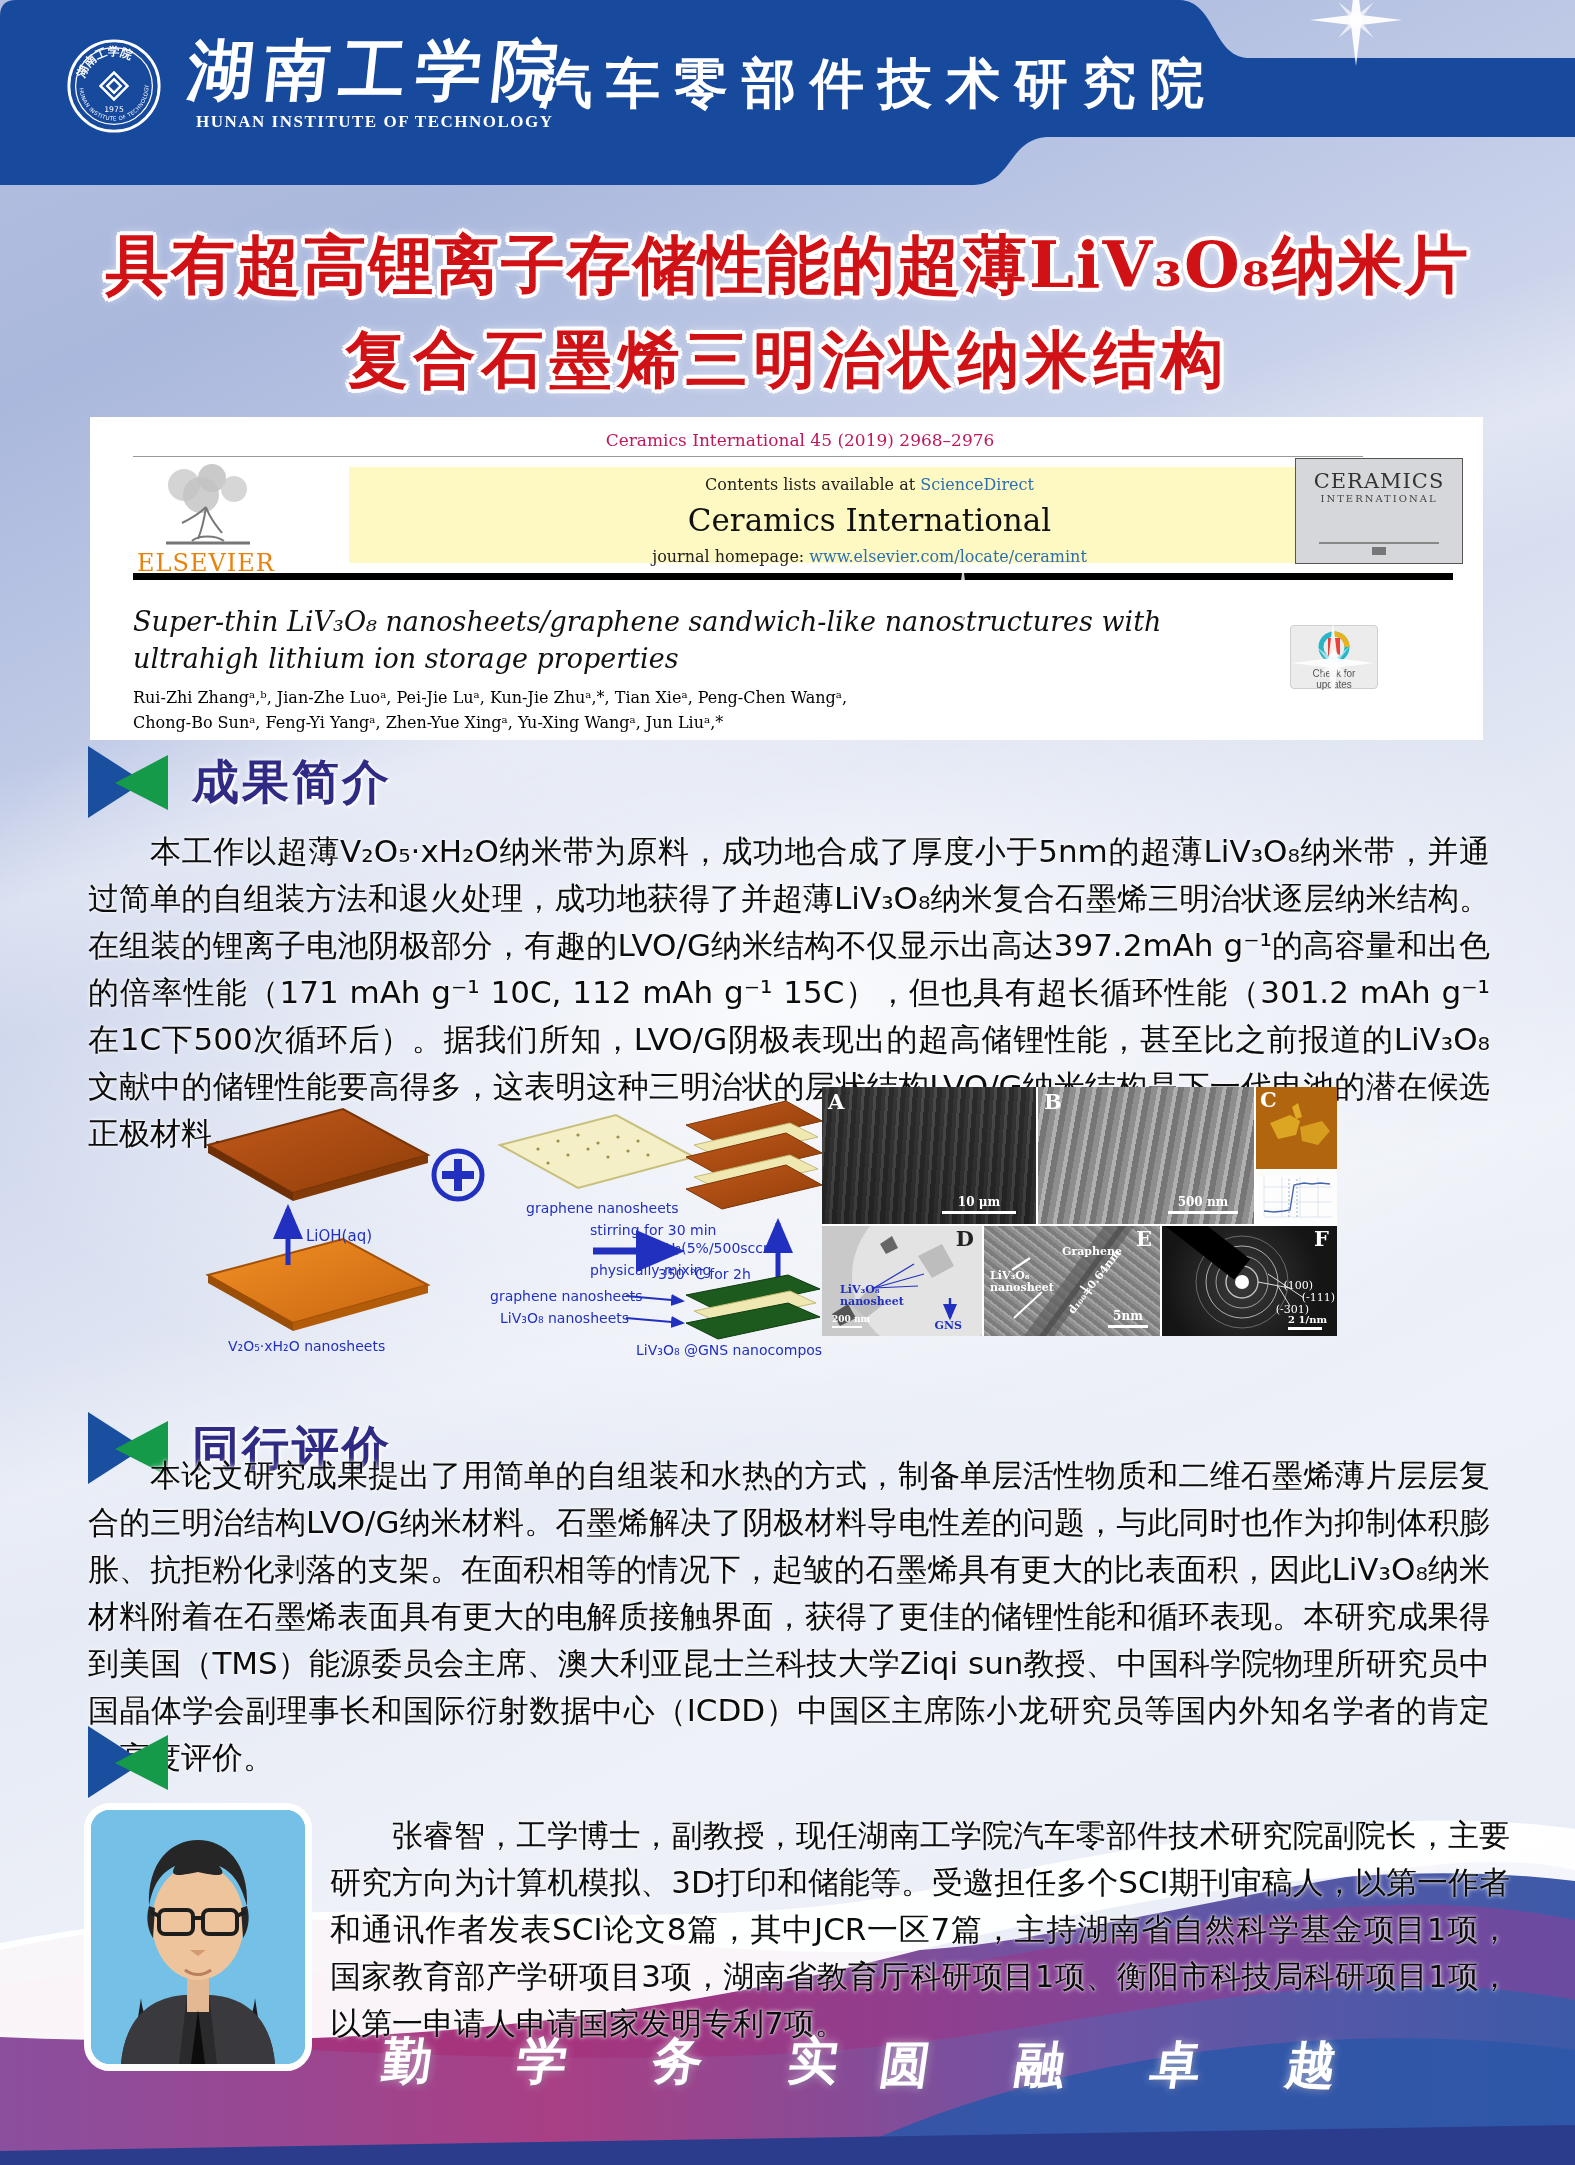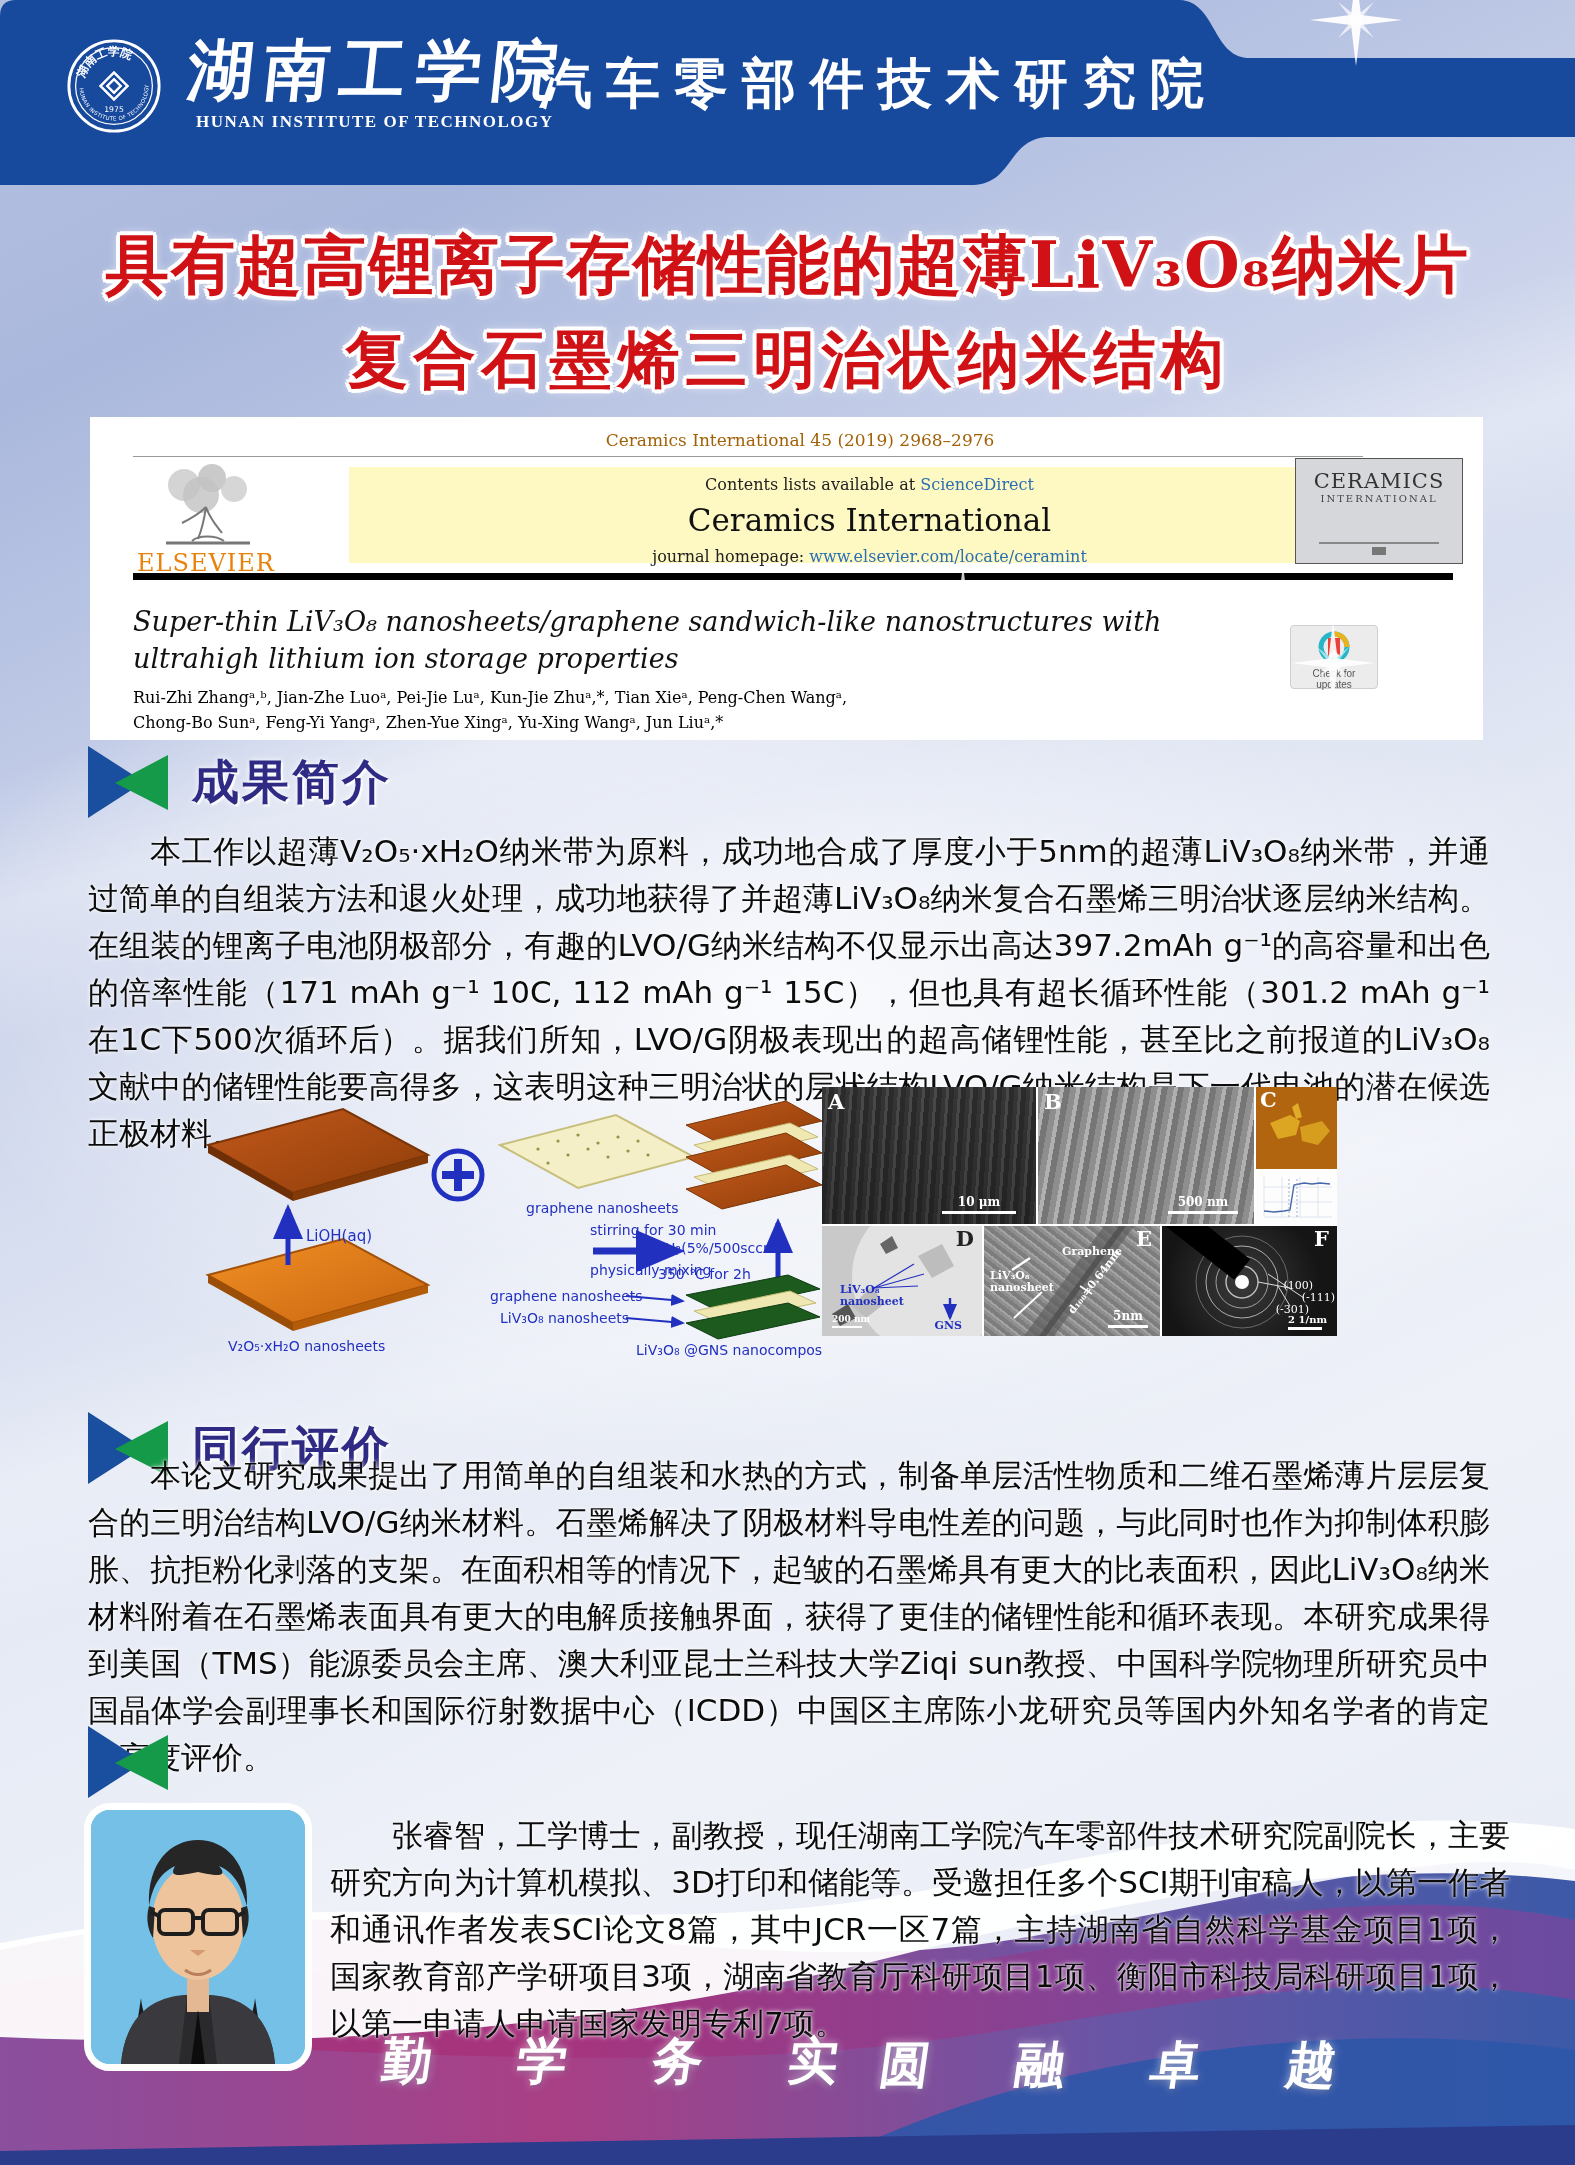--- a/index.html
+++ b/index.html
@@ -23,21 +23,21 @@
   .inst-name{ position:absolute; left:538px; top:48px; font-size:54px; font-weight:bold; letter-spacing:14px; }
   
   .main-title{ position:absolute; left:0; width:1575px; text-align:center; z-index:4;
     font-family:"DejaVu Serif","Liberation Serif",serif; font-weight:bold; color:#d01217;
     text-shadow:-3px -3px 0 #fff,3px -3px 0 #fff,-3px 3px 0 #fff,3px 3px 0 #fff,0 -4px 0 #fff,0 4px 0 #fff,-4px 0 0 #fff,4px 0 0 #fff,0 0 12px #fff; }
   .title-l1{ top:222px; font-size:64px; letter-spacing:2px; }
   .title-l2{ top:318px; font-size:62px; letter-spacing:6px; }
   
   .paper-panel{ position:absolute; left:90px; top:417px; width:1393px; height:323px; background:#fff; z-index:4;
     font-family:"DejaVu Serif","Liberation Serif",serif; color:#1a1a1a; }
-  .citation{ position:absolute; left:260px; top:13px; width:900px; text-align:center; font-size:17px; color:#a16207; }
+  .citation{ position:absolute; left:260px; top:13px; width:900px; text-align:center; font-size:17px; color:#be185d; }
   .jr-rule-top{ position:absolute; left:43px; top:39px; width:1230px; height:1px; background:#999; }
   .elsevier-block{ position:absolute; left:26px; top:44px; width:180px; height:110px; text-align:center; }
   .elsevier-word{ position:absolute; left:0; top:88px; width:180px; font-size:24px; color:#e8820c; letter-spacing:1px; }
   .gray-box{ position:absolute; left:259px; top:50px; width:1013px; height:96px; background:#fef9c3; text-align:center;padding-left:28px; }
   .contents-line{ margin-top:8px; font-size:16px; color:#222; }
   .link-blue{ color:#2b6fb2; }
   .journal-name{ margin-top:8px; font-size:31px; color:#111; }
   .homepage-line{ margin-top:9px; font-size:16px; color:#222; }
   .jr-rule-black{ position:absolute; left:43px; top:156px; width:1320px; height:7px; background:#000; }
   .cover-box{ position:absolute; left:1205px; top:41px; width:168px; height:106px; background:#d6d7da; border:1px solid #555; text-align:center; }

